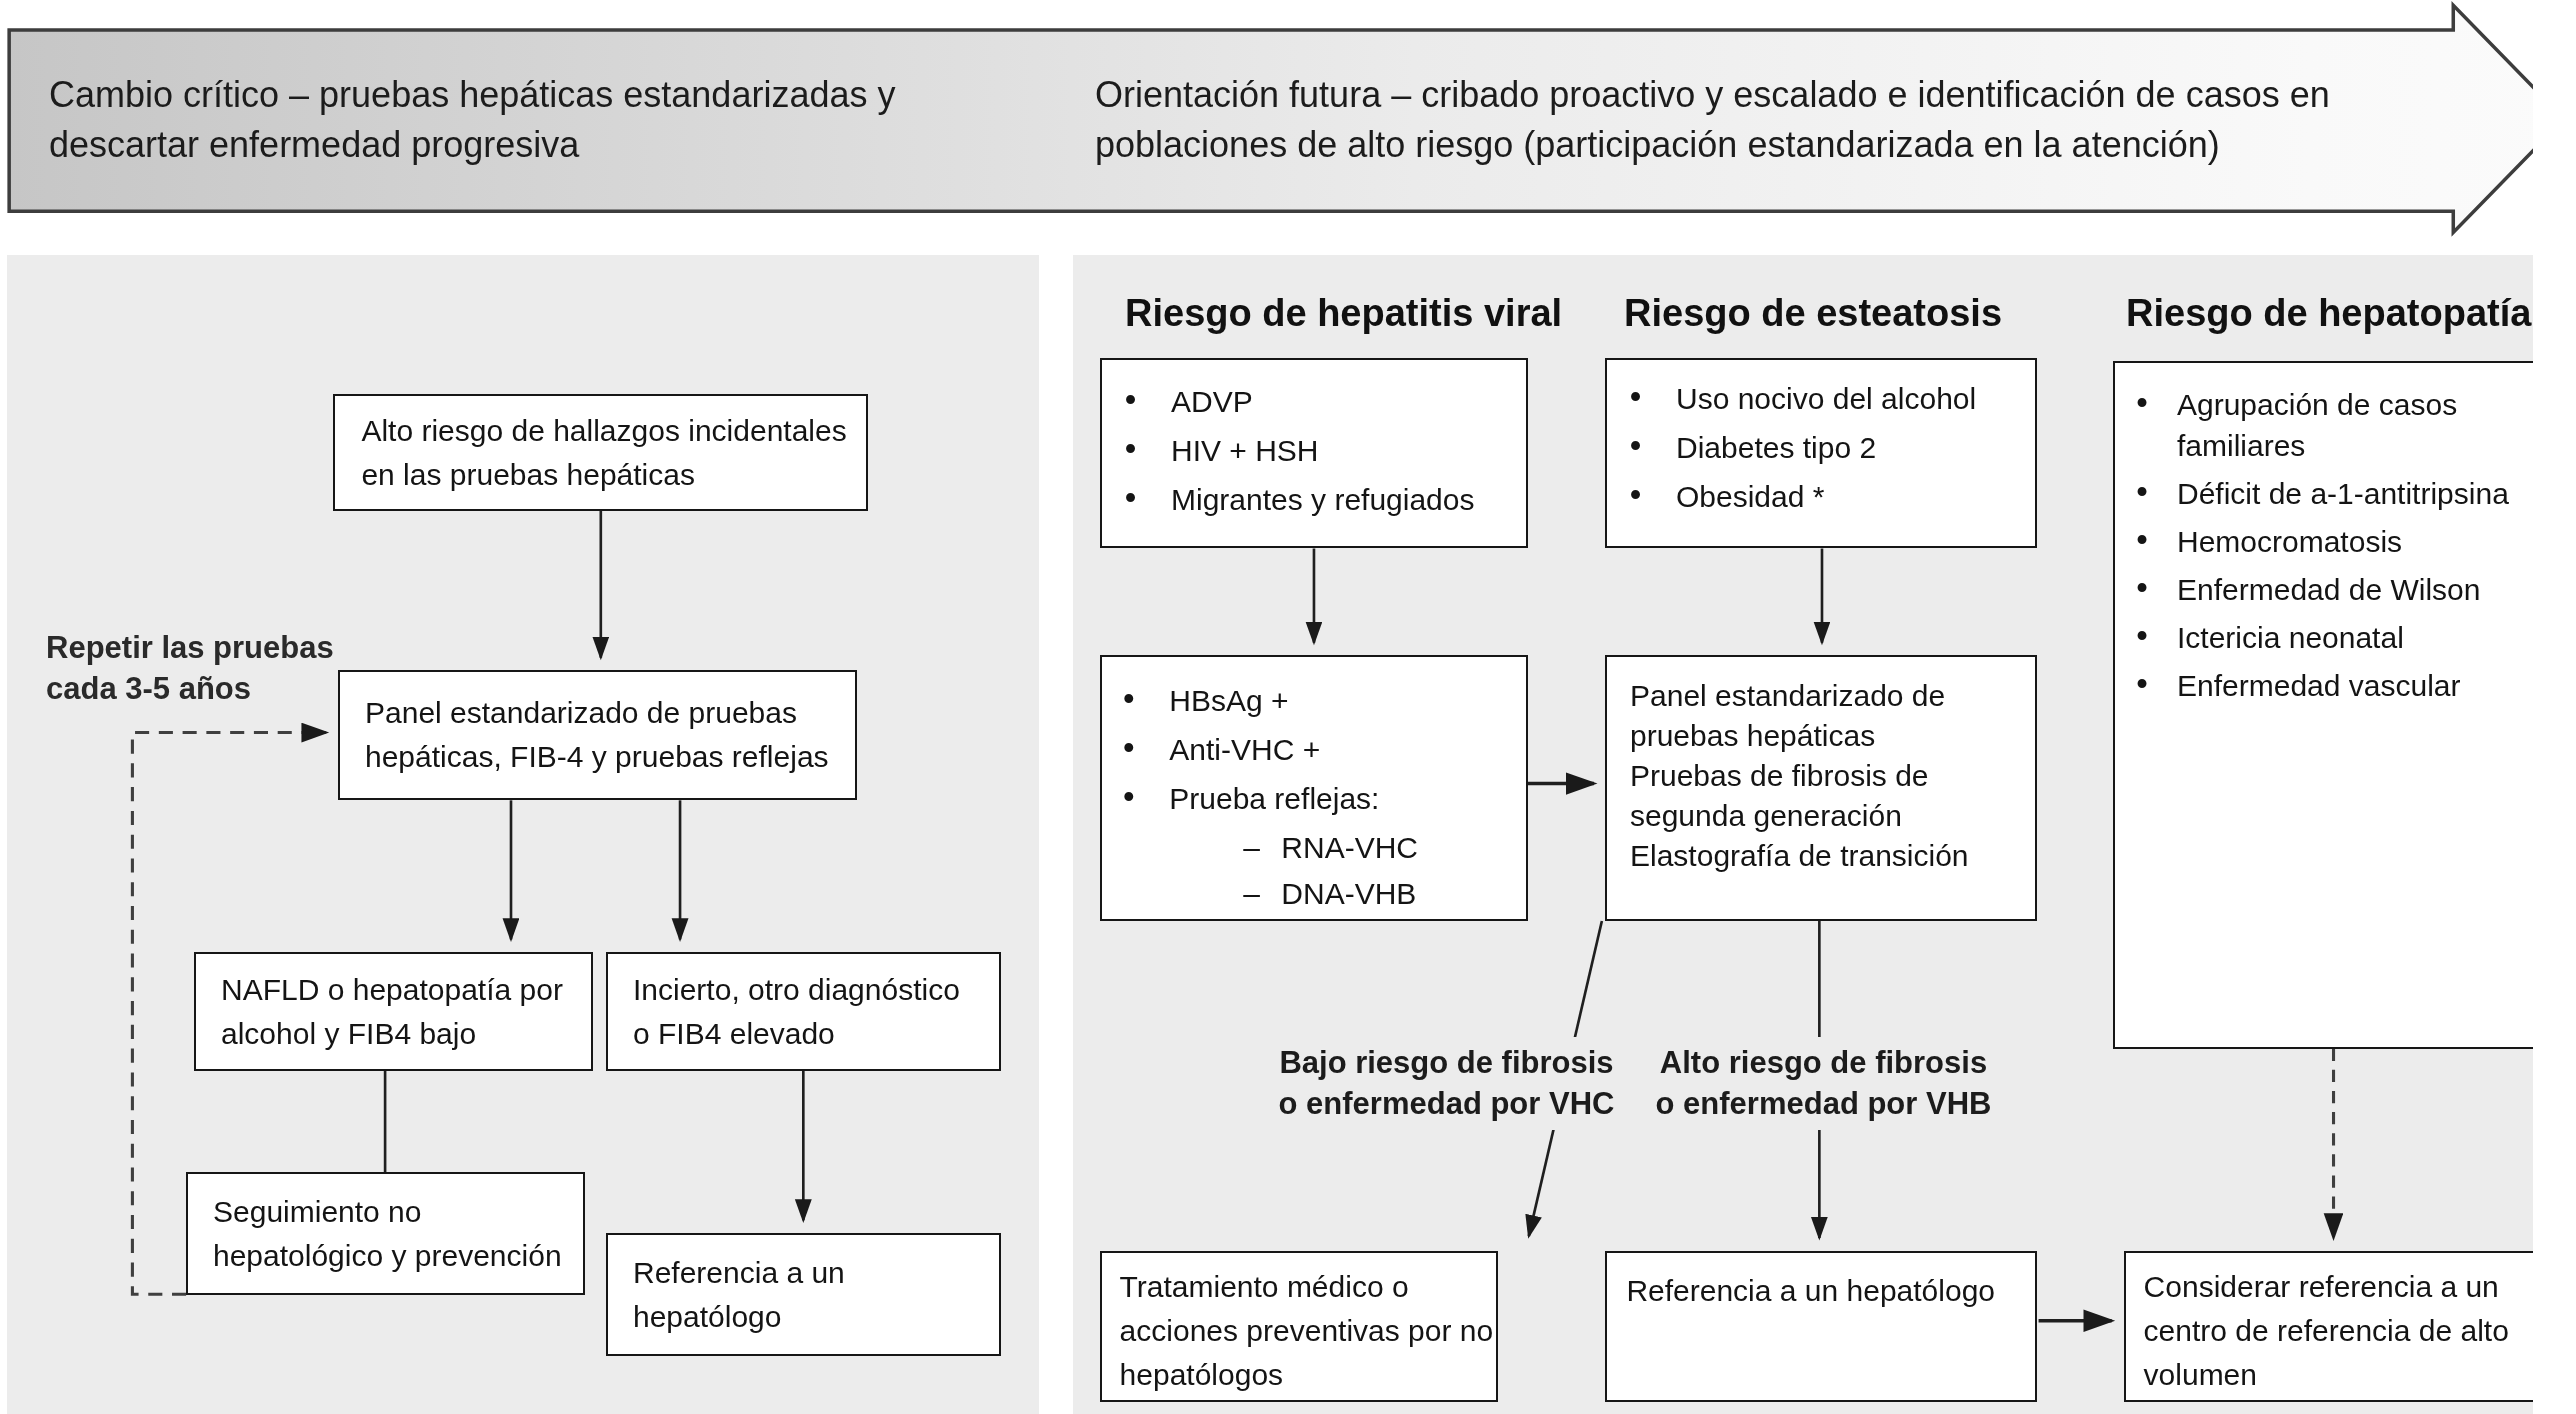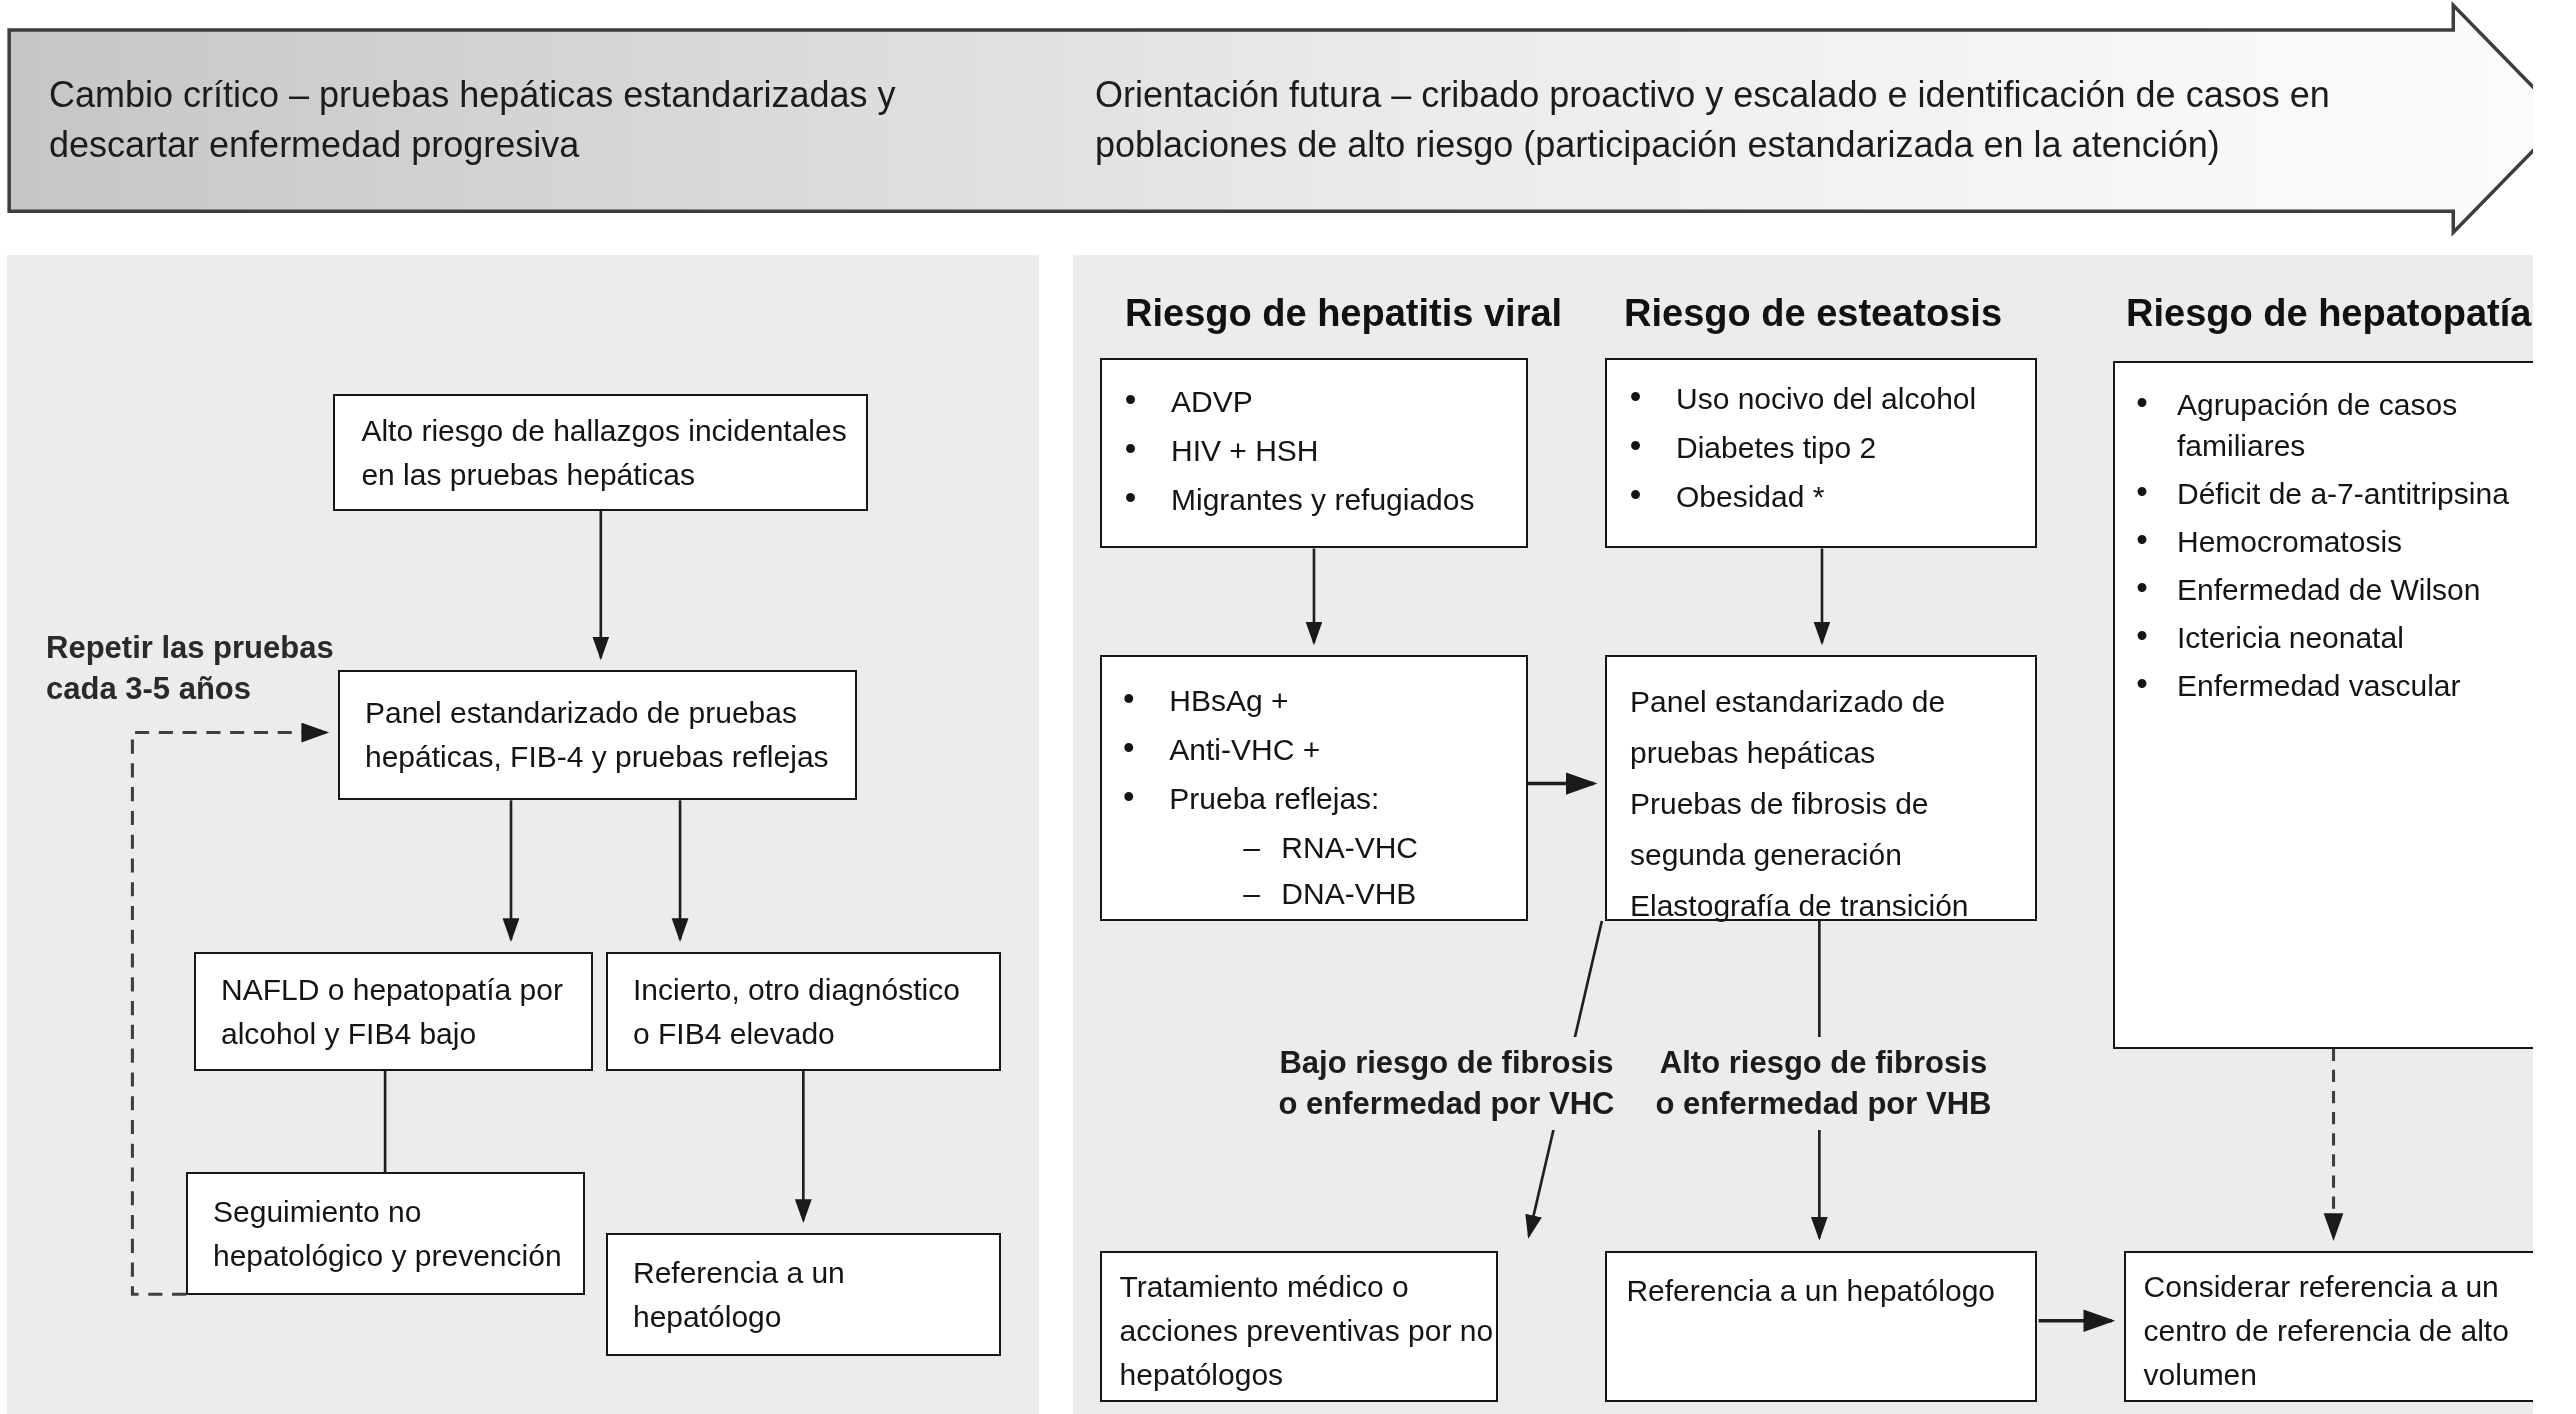--- a/index.html
+++ b/index.html
@@ -26,21 +26,21 @@
   .plain-label{position:absolute;z-index:3;font-size:31px;line-height:41px;font-weight:600;color:#2a2a2a;}
 
   ul.blist{list-style:none;margin:0;padding:0;}
   ul.blist li{position:relative;padding-left:55px;font-size:30px;line-height:41px;margin-bottom:8px;}
   ul.blist li::before{content:"\2022";position:absolute;left:8.8px;top:-1.8px;font-size:33px;}
   ul.blist li.sub{padding-left:167px;margin-bottom:5.3px;}
   ul.blist li.sub::before{content:"\2013";left:129px;top:0;font-size:30px;}
   ul.blist.tight li{padding-left:46px;margin-bottom:7px;}
   ul.blist.tight li::before{left:5.3px;}
 
-  .kline{font-size:30px;line-height:51px;}
+  .kline{font-size:30px;line-height:40px;}
 </style>
 </head>
 <body>
 
 <div id="canvas">
 
   <svg id="banner-layer" width="2576" height="1414" viewBox="0 0 2925 1606">
     <defs>
       <linearGradient id="bannerGrad" x1="0" y1="0" x2="1" y2="0">
         <stop offset="0" stop-color="#c6c6c6"></stop>
@@ -136,21 +136,21 @@
     <ul class="blist">
       <li>Uso nocivo del alcohol</li>
       <li>Diabetes tipo 2</li>
       <li>Obesidad *</li>
     </ul>
   </div>
 
   <div class="box top-align" style="left:2113px;top:361px;width:433px;height:688px;padding:21px 16px 0 16px;">
     <ul class="blist tight">
       <li>Agrupación de casos familiares</li>
-      <li>Déficit de a-7-antitripsina</li>
+      <li>Déficit de a-1-antitripsina</li>
       <li>Hemocromatosis</li>
       <li>Enfermedad de Wilson</li>
       <li>Ictericia neonatal</li>
       <li>Enfermedad vascular</li>
     </ul>
   </div>
 
   <div class="box top-align" style="left:1100px;top:655px;width:428px;height:266px;padding:23px 12.3px 0 12.3px;">
     <ul class="blist">
       <li>HBsAg +</li>

